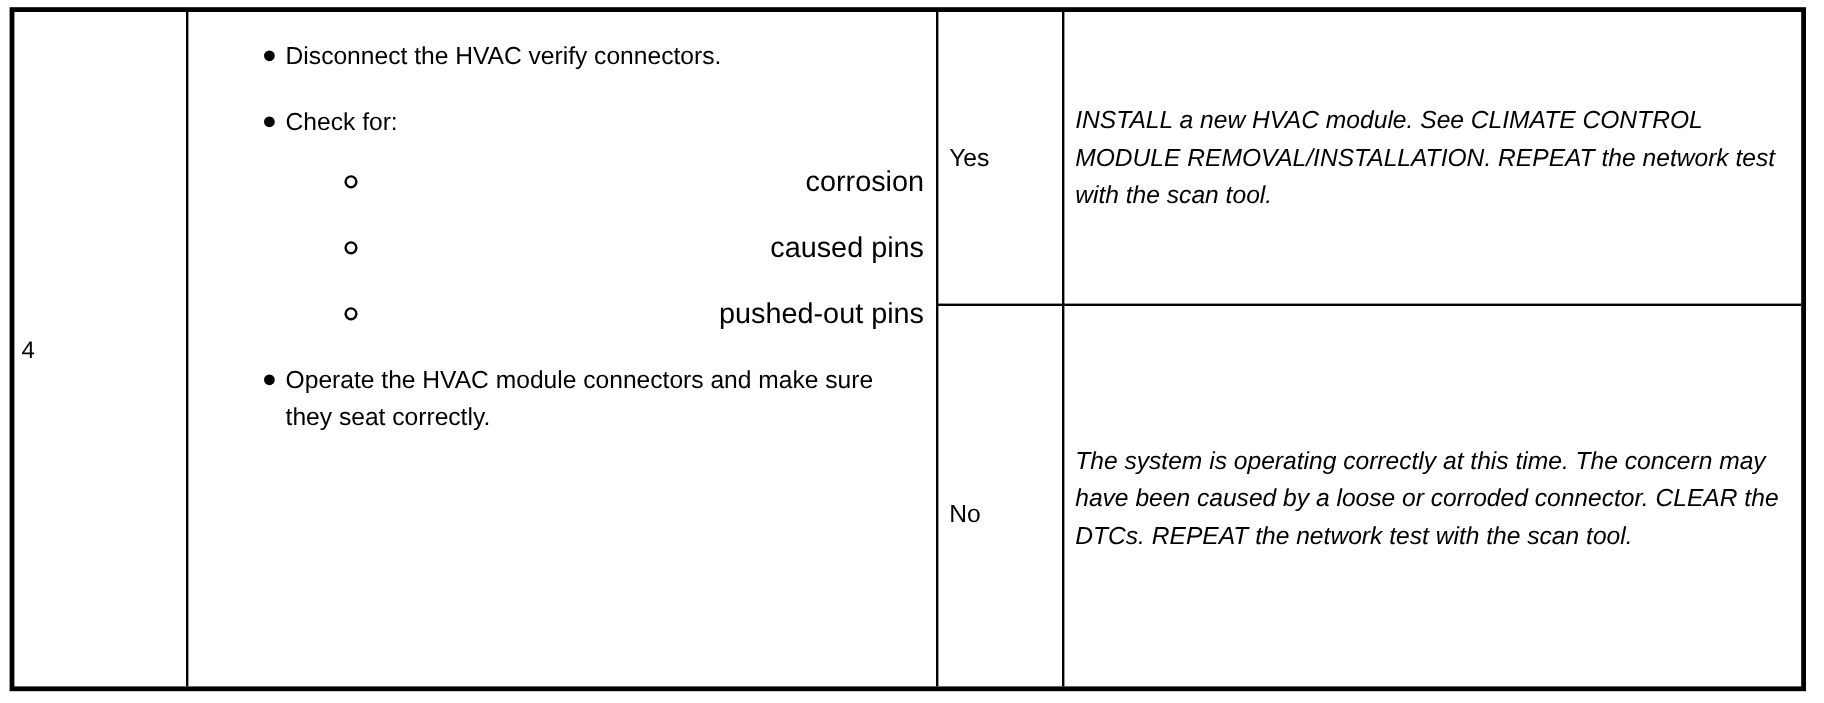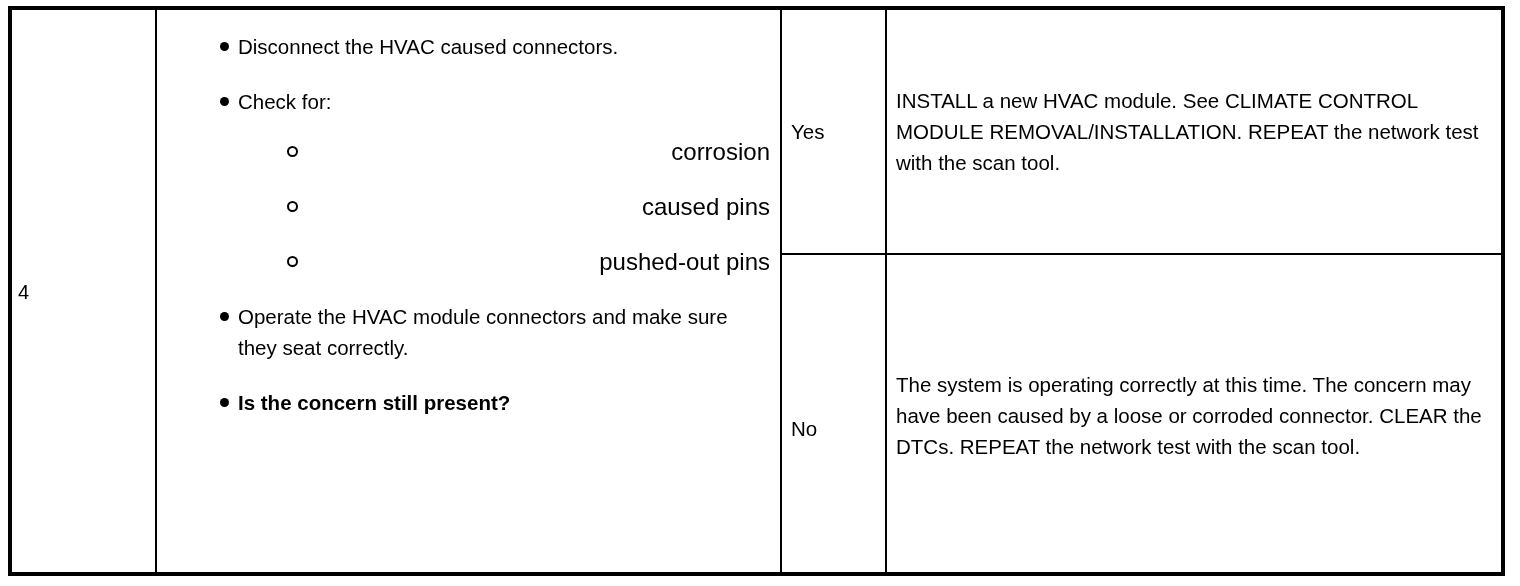--- a/index.html
+++ b/index.html
@@ -158,20 +158,21 @@
 
   .cell-yes-action, .cell-no-action {
     left: 875px;
     right: 0;
     width: 614px;
     padding: 0 12px 0 9px;
     display: flex;
     align-items: center;
     font-size: 20.5px;
     line-height: 31px;
+    font-style: italic;
   }
   .cell-yes-action { top: 0; height: 243px; }
   .cell-no-action  { top: 245px; height: 321px; }
 
   .action-text { white-space: pre-line; }
 </style>
 </head>
 <body>
 
 <div id="page">
@@ -187,21 +188,21 @@
       <div class="step-num">4</div>
     </div>
 
     <div class="cell cell-detail">
 
 
       <ul class="lvl1">
 
         <li>
           <span class="bullet"></span>
-          <span class="txt">Disconnect the HVAC caused connectors.</span>
+          <span class="txt">Disconnect the HVAC verify connectors.</span>
         </li>
 
         <li class="tight">
           <span class="bullet"></span>
           <span class="txt">Check for:</span>
 
           <ul class="lvl2">
             <li>
               <span class="bullet-hollow"></span>
               <span class="txt">corrosion</span>
@@ -216,24 +217,20 @@
             </li>
           </ul>
         </li>
 
         <li>
           <span class="bullet"></span>
           <span class="txt">Operate the HVAC module connectors and make sure they seat correctly.</span>
         </li>
 
 
-        <li class="bold">
-          <span class="bullet"></span>
-          <span class="txt">Is the concern still present?</span>
-        </li>
 
       </ul>
     </div>
 
     <div class="cell cell-yes-label">
       <span>Yes</span>
     </div>
     <div class="cell cell-yes-action">
       <span class="action-text">INSTALL a new HVAC module. See CLIMATE CONTROL MODULE REMOVAL/INSTALLATION. REPEAT the network test with the scan tool.</span>
     </div>

